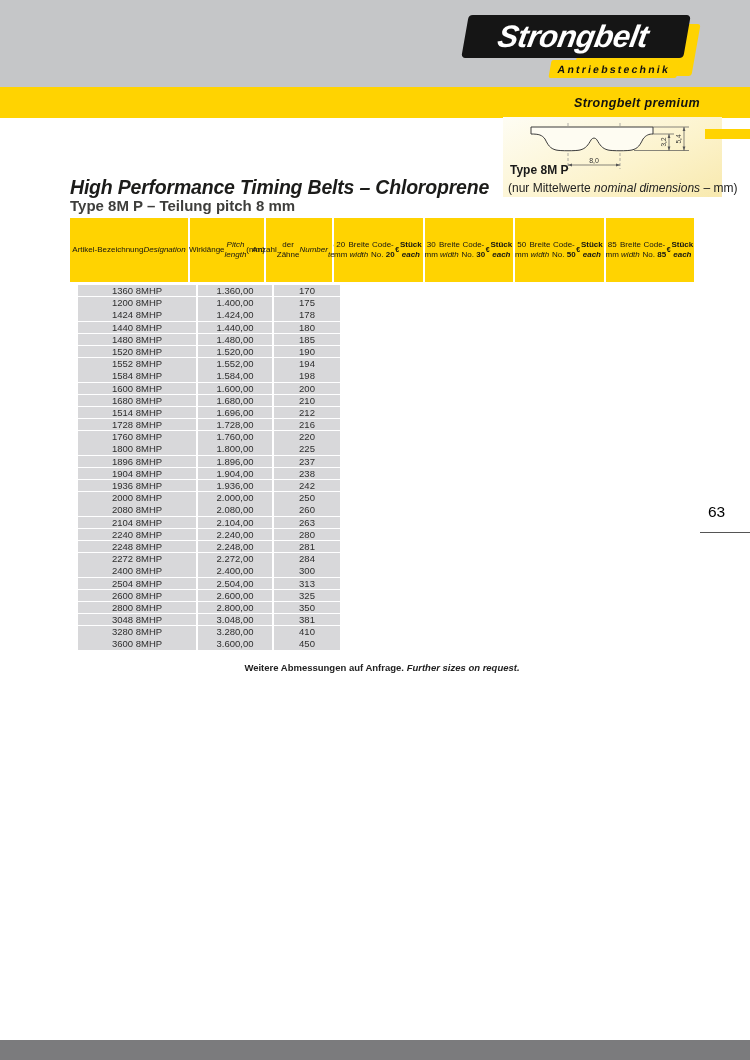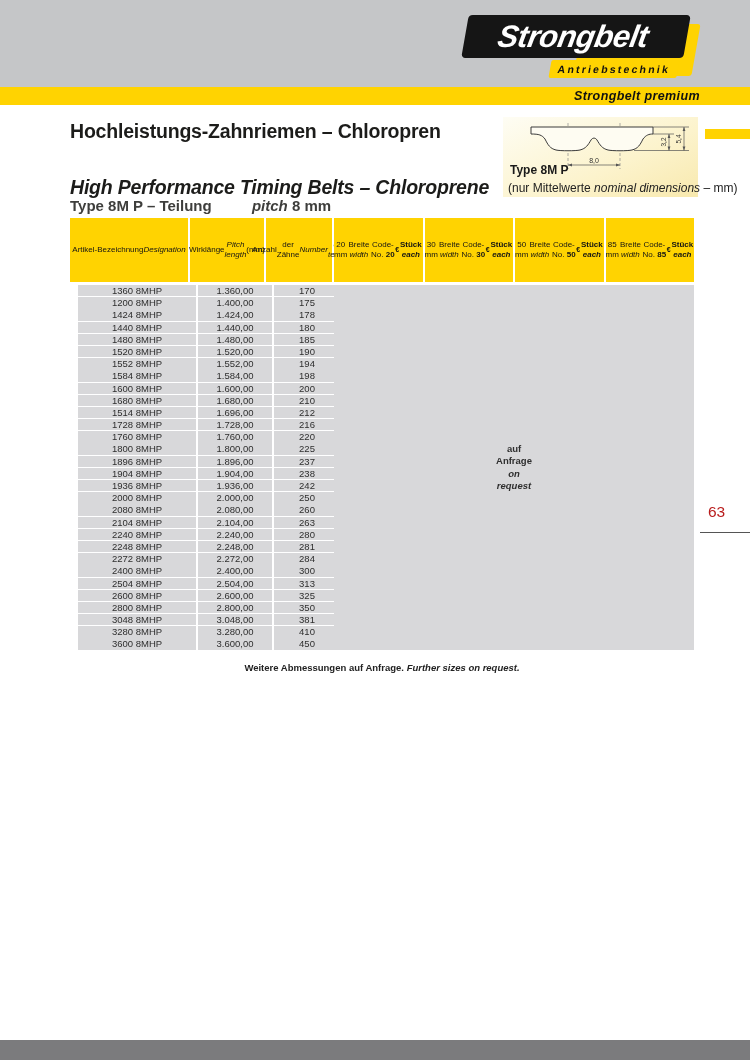--- a/index.html
+++ b/index.html
@@ -17,32 +17,32 @@
   .header-band{position:absolute;left:0;top:0;width:750px;height:88px;background:var(--header-gray);}
   .logo-back{position:absolute;left:578px;top:24px;width:118px;height:52px;background:var(--yellow);
              transform:skewX(-10deg);border-radius:3px;}
   .logo-band{position:absolute;left:550px;top:60px;width:128px;height:18px;background:var(--yellow);
              transform:skewX(-10deg);border-radius:2px;display:flex;align-items:center;justify-content:center;}
   .logo-band span{font-size:10.5px;font-weight:bold;letter-spacing:2.2px;color:#111;white-space:nowrap;}
   .logo-black{position:absolute;left:465px;top:15px;width:222px;height:43px;background:#151515;
               transform:skewX(-10deg);border-radius:4px;display:flex;align-items:center;justify-content:center;}
   .logo-black span{font-size:31px;font-weight:bold;font-style:italic;color:#fff;letter-spacing:-0.5px;
                    white-space:nowrap;padding-right:6px;}
-  .premium-strip{position:absolute;left:0;top:87px;width:750px;height:18px;background:var(--yellow);
+  .premium-strip{position:absolute;left:0;top:87px;width:750px;height:31px;background:var(--yellow);
                  display:flex;align-items:center;justify-content:flex-end;padding-right:50px;box-sizing:border-box;}
   .premium-strip span{font-size:12.5px;font-weight:bold;font-style:italic;color:#111;letter-spacing:0.4px;}
 
   
   .title-de{position:absolute;left:70px;top:120px;font-size:19.5px;font-weight:bold;letter-spacing:-0.2px;}
   .title-en{position:absolute;left:70px;top:144px;font-size:19.5px;font-weight:bold;font-style:italic;letter-spacing:-0.2px;margin-top:32px;}
   .section-heading{position:absolute;left:70px;top:197px;font-size:15px;font-weight:bold;color:#3E3E3C;}
-  .section-heading .it{font-style:italic;margin-left:36px;}
+  .section-heading .it{}
 
   
-  .info-box{position:absolute;left:503px;top:117px;width:195px;height:80px;
+  .info-box{position:absolute;left:503px;top:117px;width:219px;height:80px;
             background:linear-gradient(155deg,#FEFDF4 0%,#FCF3CC 60%,#F8E9AE 100%);}
   .info-box svg{position:absolute;left:0;top:2px;}
   .box-label{position:absolute;left:7px;top:46px;font-size:12px;font-weight:bold;color:#1a1a1a;}
   .box-note{position:absolute;left:5px;top:64px;font-size:12px;color:#222;white-space:nowrap;}
   .box-note .it{font-style:italic;}
   .side-tab{position:absolute;left:705px;top:129px;width:45px;height:10px;background:var(--yellow);}
 
   
   .thead{position:absolute;left:70px;top:218px;width:624px;height:64px;display:grid;
          grid-template-columns:118px 74px 66px 1fr 1fr 1fr 1fr;gap:2px;}
@@ -58,21 +58,21 @@
   .td{background:var(--row-gray);font-size:9.5px;line-height:11.4px;text-align:center;color:#2E2E2E;}
   .request-block{position:absolute;left:264px;top:0;width:360px;height:365px;background:var(--row-gray);
                  display:flex;flex-direction:column;justify-content:center;align-items:center;
                  font-size:9.5px;font-weight:bold;line-height:12.5px;color:#2E2E2E;}
   .request-block .it{font-style:italic;}
 
   .footer-note{position:absolute;left:70px;top:662px;width:624px;text-align:center;
                font-size:9.5px;font-weight:bold;color:#222;}
   .footer-note .it{font-style:italic;}
 
-  .page-num{position:absolute;left:708px;top:503px;font-size:15.5px;color:#b91c1c;}
+  .page-num{position:absolute;left:708px;top:503px;font-size:15.5px;color:#000000;}
   .page-num-line{position:absolute;left:700px;top:532px;width:50px;border-top:1.4px solid #555;}
 
   .bottom-band{position:absolute;left:0;top:1040px;width:750px;height:20px;background:var(--bottom-gray);}
 </style>
 </head>
 <body>
 
 <div class="page">
 
   <div class="header-band">
@@ -81,21 +81,20 @@
       <span>Antriebstechnik</span>
     </div>
     <div class="logo-black">
       <span>Strongbelt</span>
     </div>
   </div>
   <div class="premium-strip">
     <span>Strongbelt premium</span>
   </div>
 
-  <div class="title-de">Hochleistungs-Zahnriemen – Chloropren</div>
   <div class="title-en">High Performance Timing Belts – Chloroprene</div>
   <div class="section-heading"><span>Type 8M P – Teilung </span><span class="it">pitch</span><span> 8 mm</span></div>
 
   <div class="info-box">
     <svg width="195" height="58" viewBox="0 0 195 58">
 
       <path d="M65,4 V50 M117,4 V50" stroke="#8a8a8a" stroke-width="0.7" stroke-dasharray="3,2" fill="none"></path>
 
       <path d="M28,8 L150,8 L150,15
                C146,15 143,16 140,20 C137,26 135,29.5 129,31
@@ -322,26 +321,20 @@
           <div class="td">3280 8MHP</div>
           <div class="td">3.280,00</div>
           <div class="td">410</div>
         </div>
         <div class="trow">
           <div class="td">3600 8MHP</div>
           <div class="td">3.600,00</div>
           <div class="td">450</div>
         </div>
       </div>
-    <div class="request-block">
-      <div>auf</div>
-      <div>Anfrage</div>
-      <div class="it">on</div>
-      <div class="it">request</div>
-    </div>
   </div>
 
   <div class="footer-note"><span>Weitere Abmessungen auf Anfrage. </span><span class="it">Further sizes on request.</span></div>
 
   <div class="page-num">63</div>
   <div class="page-num-line"></div>
 
   <div class="bottom-band"></div>
 </div>
 

